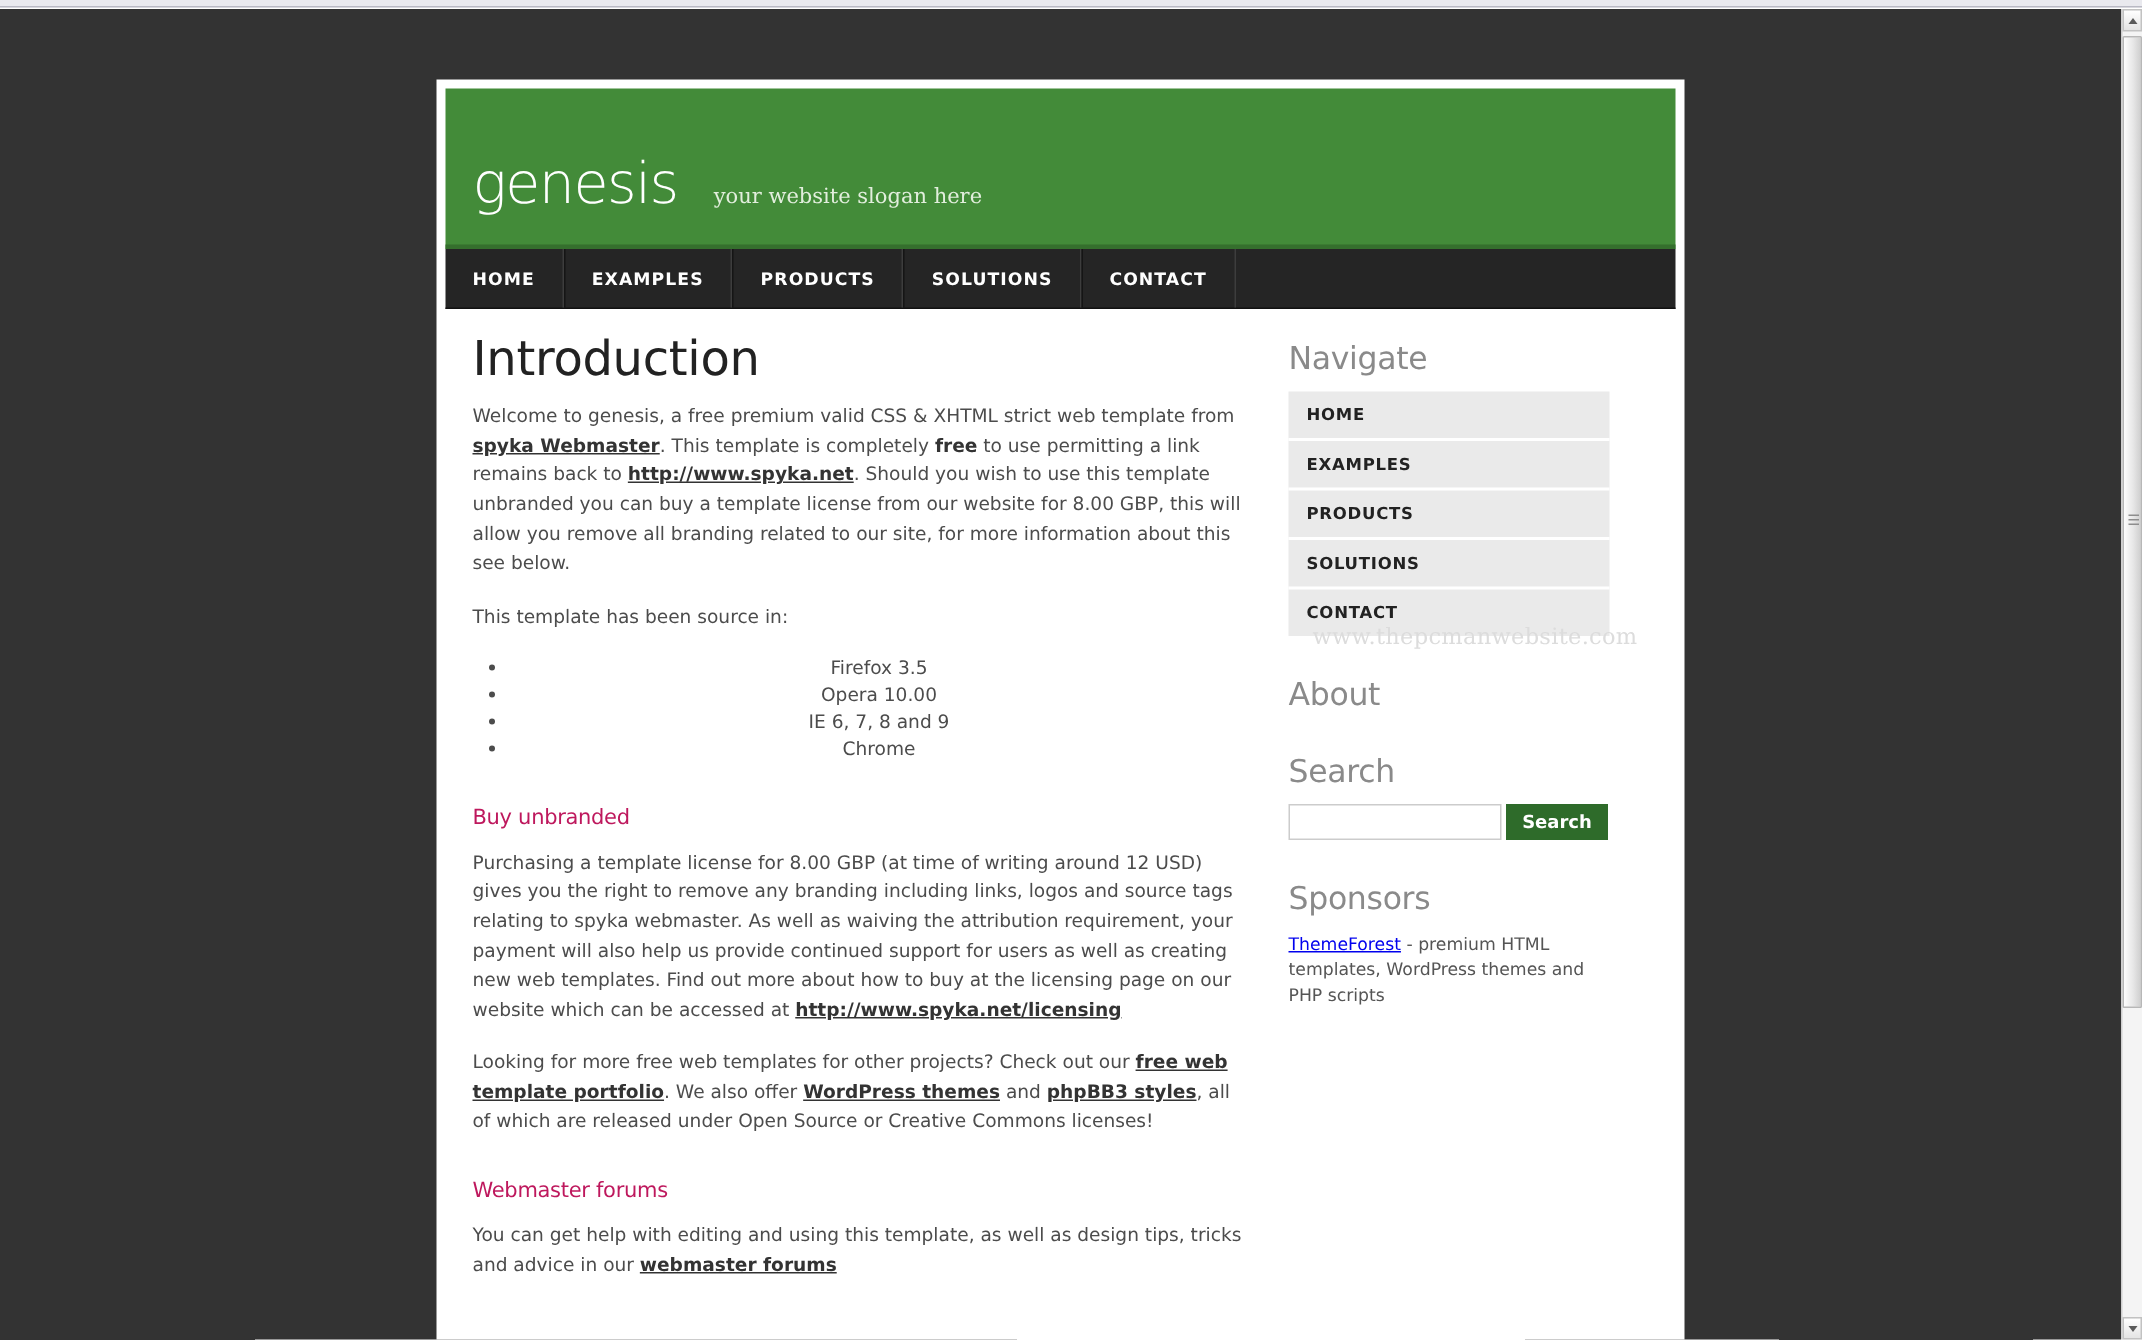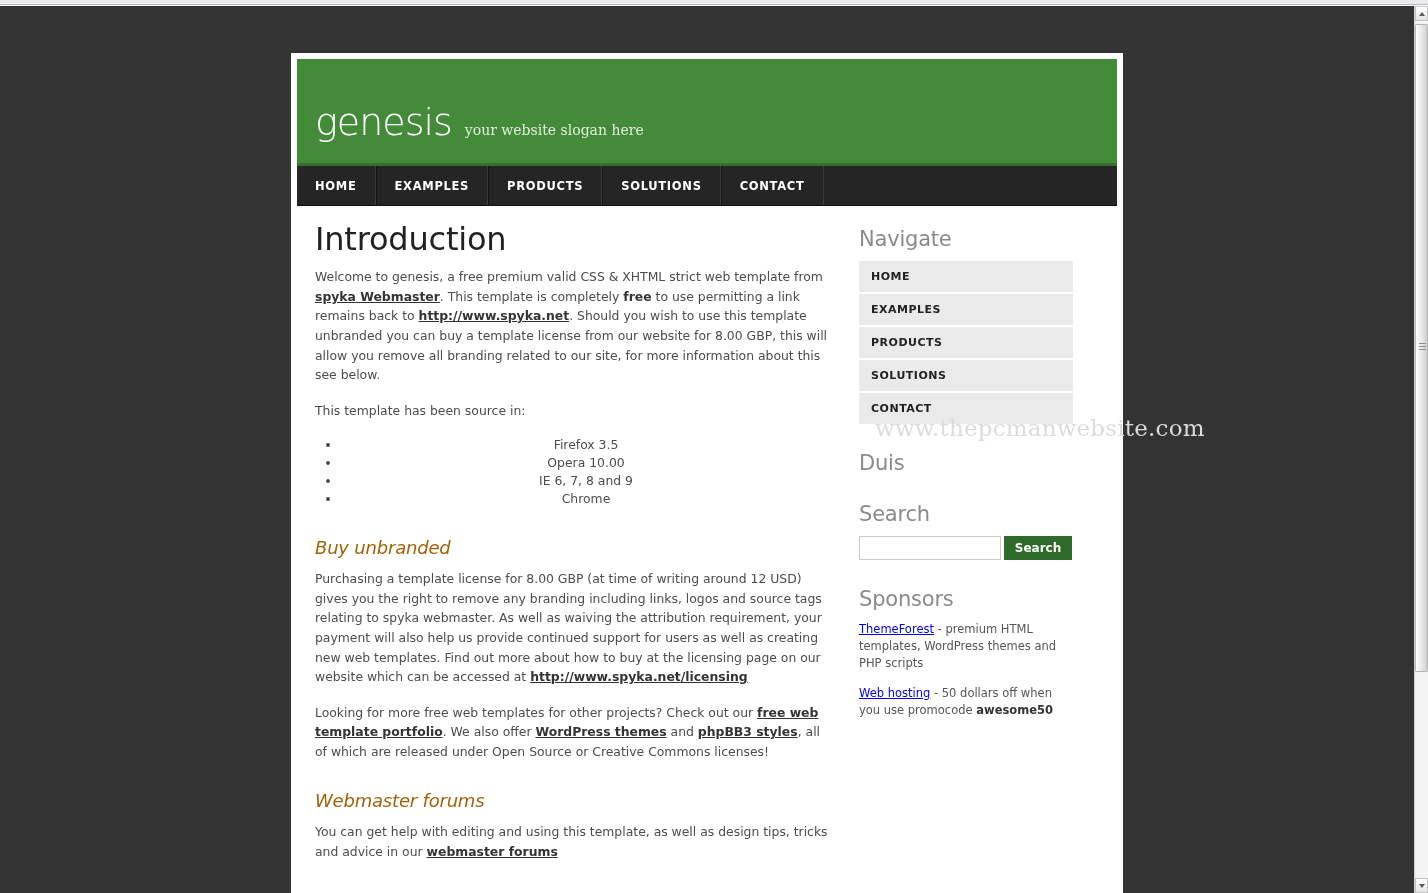--- a/index.html
+++ b/index.html
@@ -101,21 +101,21 @@
   }
   #logo {
     font-family: "DejaVu Sans", sans-serif;
     font-size: 38px;
     font-weight: 300;
     letter-spacing: -1px;
     color: #ffffff;
     line-height: 1;
   }
   #slogan {
-    margin-left: 13px;
+    margin-left: 24px;
     font-family: "DejaVu Serif", serif;
     font-size: 14px;
     color: #e2eedd;
     line-height: 1;
   }
 
   
   #nav {
     height: 40px;
     background: #252525;
@@ -154,27 +154,26 @@
 
   h1.sec {
     font-size: 32px;
     font-weight: normal;
     color: #222222;
     margin: 0 0 10px 0;
     line-height: 1.1;
     letter-spacing: -0.2px;
   }
   h2.sec {
-    font-size: 18px;
+    font-size: 14px;
     font-weight: normal;
-    color: #a16207;
+    color: #be185d;
     margin: 30px 0 11px 0;
     line-height: 1.1;
     letter-spacing: -0.2px;
-    font-style: italic;
   }
   p.body {
     font-size: 12.4px;
     color: #4c4c4c;
     line-height: 19.6px;
     margin: 0 0 16px 0;
   }
   p.body a, .side a, li a {
     color: #333333;
     text-decoration: underline;
@@ -191,21 +190,21 @@
     color: #4c4c4c;
     line-height: 18px;
     margin-bottom: 0px;
     text-align: center;
   }
 
   #watermark {
     position: absolute;
     left: 578px; top: 209px;
     font-family: "DejaVu Serif", serif;
-    font-size: 23px;
+    font-size: 15px;
     color: #dcdcdc;
     white-space: nowrap;
     pointer-events: none;
     letter-spacing: 0.2px;
   }
 
   
   h3.side-title {
     font-size: 21px;
     font-weight: normal;
@@ -327,33 +326,32 @@
 
           <h3 class="side-title">Navigate</h3>
           <ul class="navigate">
             <li>HOME</li>
             <li>EXAMPLES</li>
             <li>PRODUCTS</li>
             <li>SOLUTIONS</li>
             <li>CONTACT</li>
           </ul>
 
-          <h3 class="side-title spaced">Duis</h3>
+          <h3 class="side-title spaced">About</h3>
 
           <h3 class="side-title spaced">Search</h3>
           <div id="search-row">
             <input id="search-input" type="text" placeholder="" style="">
             <button id="search-button">Search</button>
           </div>
 
           <h3 class="side-title spaced">Sponsors</h3>
 
           <p class="sponsor"><a href="#">ThemeForest</a><span> - premium HTML templates, WordPress themes and PHP scripts</span></p>
 
-          <p class="sponsor"><a href="#">Web hosting</a><span> - 50 dollars off when you use promocode </span><b>awesome50</b></p>
 
 
         </div>
 
       </div>
 
     </div>
   </div>
 
   <div id="scrollbar">

